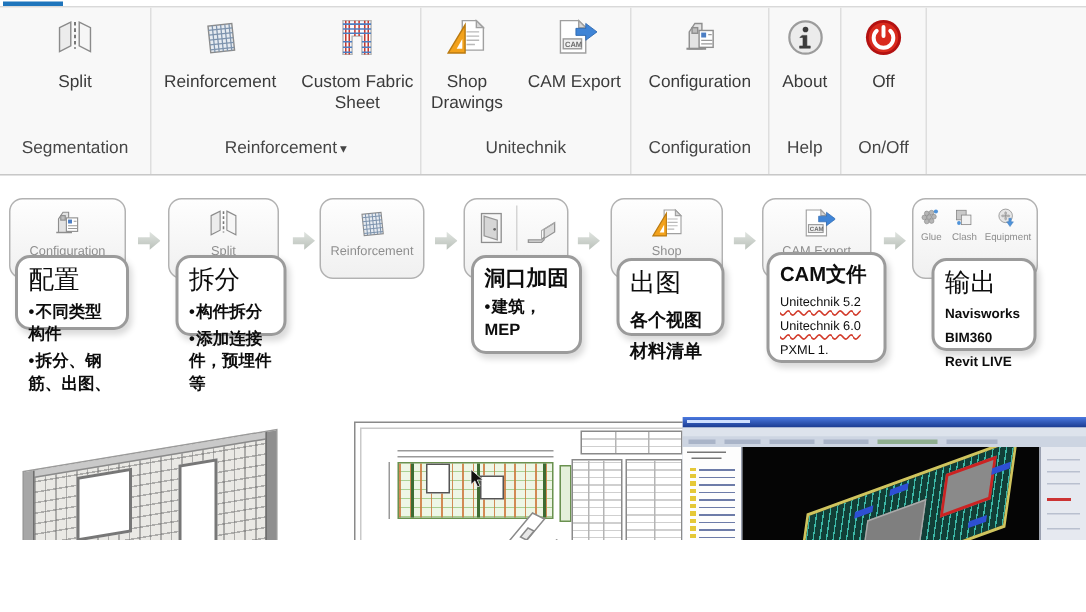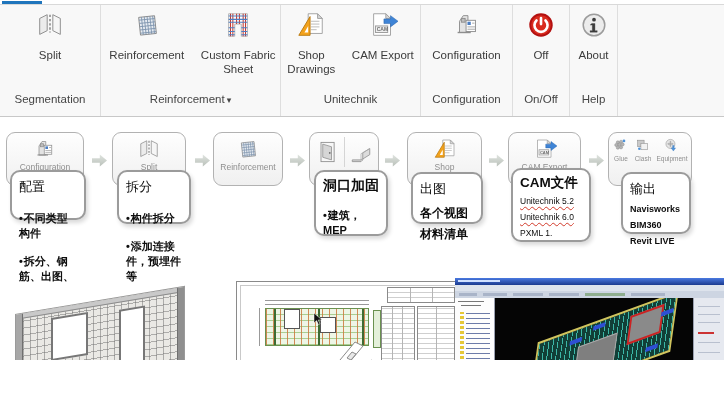--- a/index.html
+++ b/index.html
@@ -30,24 +30,24 @@
   .wf-iconrow .div{width:1px;height:30px;background:#d5d5d5;}
   .wf-minis{display:flex;gap:5px;align-items:flex-start;}
   .mini{display:flex;flex-direction:column;align-items:center;}
   .mini svg{width:17px;height:17px;}
   .mini .wf-btn-label{font-size:6.5px;margin-top:1px;}
   .wf-arrow{position:absolute;top:26px;width:15px;height:13px;
             background:linear-gradient(180deg,#e2e6e2,#b8bfb8);
             clip-path:polygon(0 32%,52% 32%,52% 4%,100% 50%,52% 96%,52% 68%,0 68%);}
   .wf-callout{position:absolute;background:#fff;border:2px solid #9b9b9b;border-radius:10px;
               padding:4px 7px;box-shadow:2px 3px 4px rgba(0,0,0,.15);box-sizing:border-box;}
-  .wf-title{font-size:13px;line-height:22px;color:#0d0d0d;font-weight:500;}
+  .wf-title{font-size:17px;line-height:22px;color:#0d0d0d;font-weight:500;}
   .t-md{font-size:14px;line-height:19px;font-weight:bold;}
   .t-sm{font-size:13.5px;line-height:18px;font-weight:bold;}
-  .wf-item{font-size:11px;font-weight:bold;line-height:15px;color:#0d0d0d;margin-top:13px;}
+  .wf-item{font-size:11px;font-weight:bold;line-height:15px;color:#0d0d0d;margin-top:3px;}
   .wf-item.bul::before{content:"•";margin-right:1px;}
   .i-line{font-size:12px;line-height:16px;margin-top:5px;font-weight:bold;}
   .i-sm{font-size:8.5px;line-height:13px;margin-top:3px;font-weight:normal;}
   .i-md{font-size:9px;line-height:13px;margin-top:3px;font-weight:bold;}
   .squig{text-decoration:underline;text-decoration-style:wavy;text-decoration-color:#d23b2b;
          text-decoration-thickness:1px;text-underline-offset:2px;}
 
   
   .fig-wall{position:absolute;left:5px;top:284px;width:226px;height:120px;}
   .wall{position:absolute;left:10px;top:30px;width:170px;height:80px;
@@ -275,42 +275,42 @@
         <div class="rbtn">
           <svg>
               <use href="#sym-config"></use>
             </svg>
           <div class="blabel">Configuration</div>
         </div>
       </div>
       <div class="glabel">Configuration</div>
     </div>
 
+    <div class="grp" style="width:48px">
+      <div class="btns">
+        <div class="rbtn">
+          <svg>
+              <use href="#sym-about"></use>
+            </svg>
+          <div class="blabel">About</div>
+        </div>
+      </div>
+      <div class="glabel">Help</div>
+    </div>
+
     <div class="grp" style="width:57px">
       <div class="btns">
         <div class="rbtn">
           <svg>
               <use href="#sym-off"></use>
             </svg>
           <div class="blabel">Off</div>
         </div>
       </div>
       <div class="glabel">On/Off</div>
-    </div>
-
-    <div class="grp" style="width:48px">
-      <div class="btns">
-        <div class="rbtn">
-          <svg>
-              <use href="#sym-about"></use>
-            </svg>
-          <div class="blabel">About</div>
-        </div>
-      </div>
-      <div class="glabel">Help</div>
     </div>
 
     <div class="grp" style="flex:1"></div>
   </div>
 
   <div class="wf">
 
     <div class="wf-card" style="left:6px;width:78px">
       <svg>
           <use href="#sym-config"></use>

